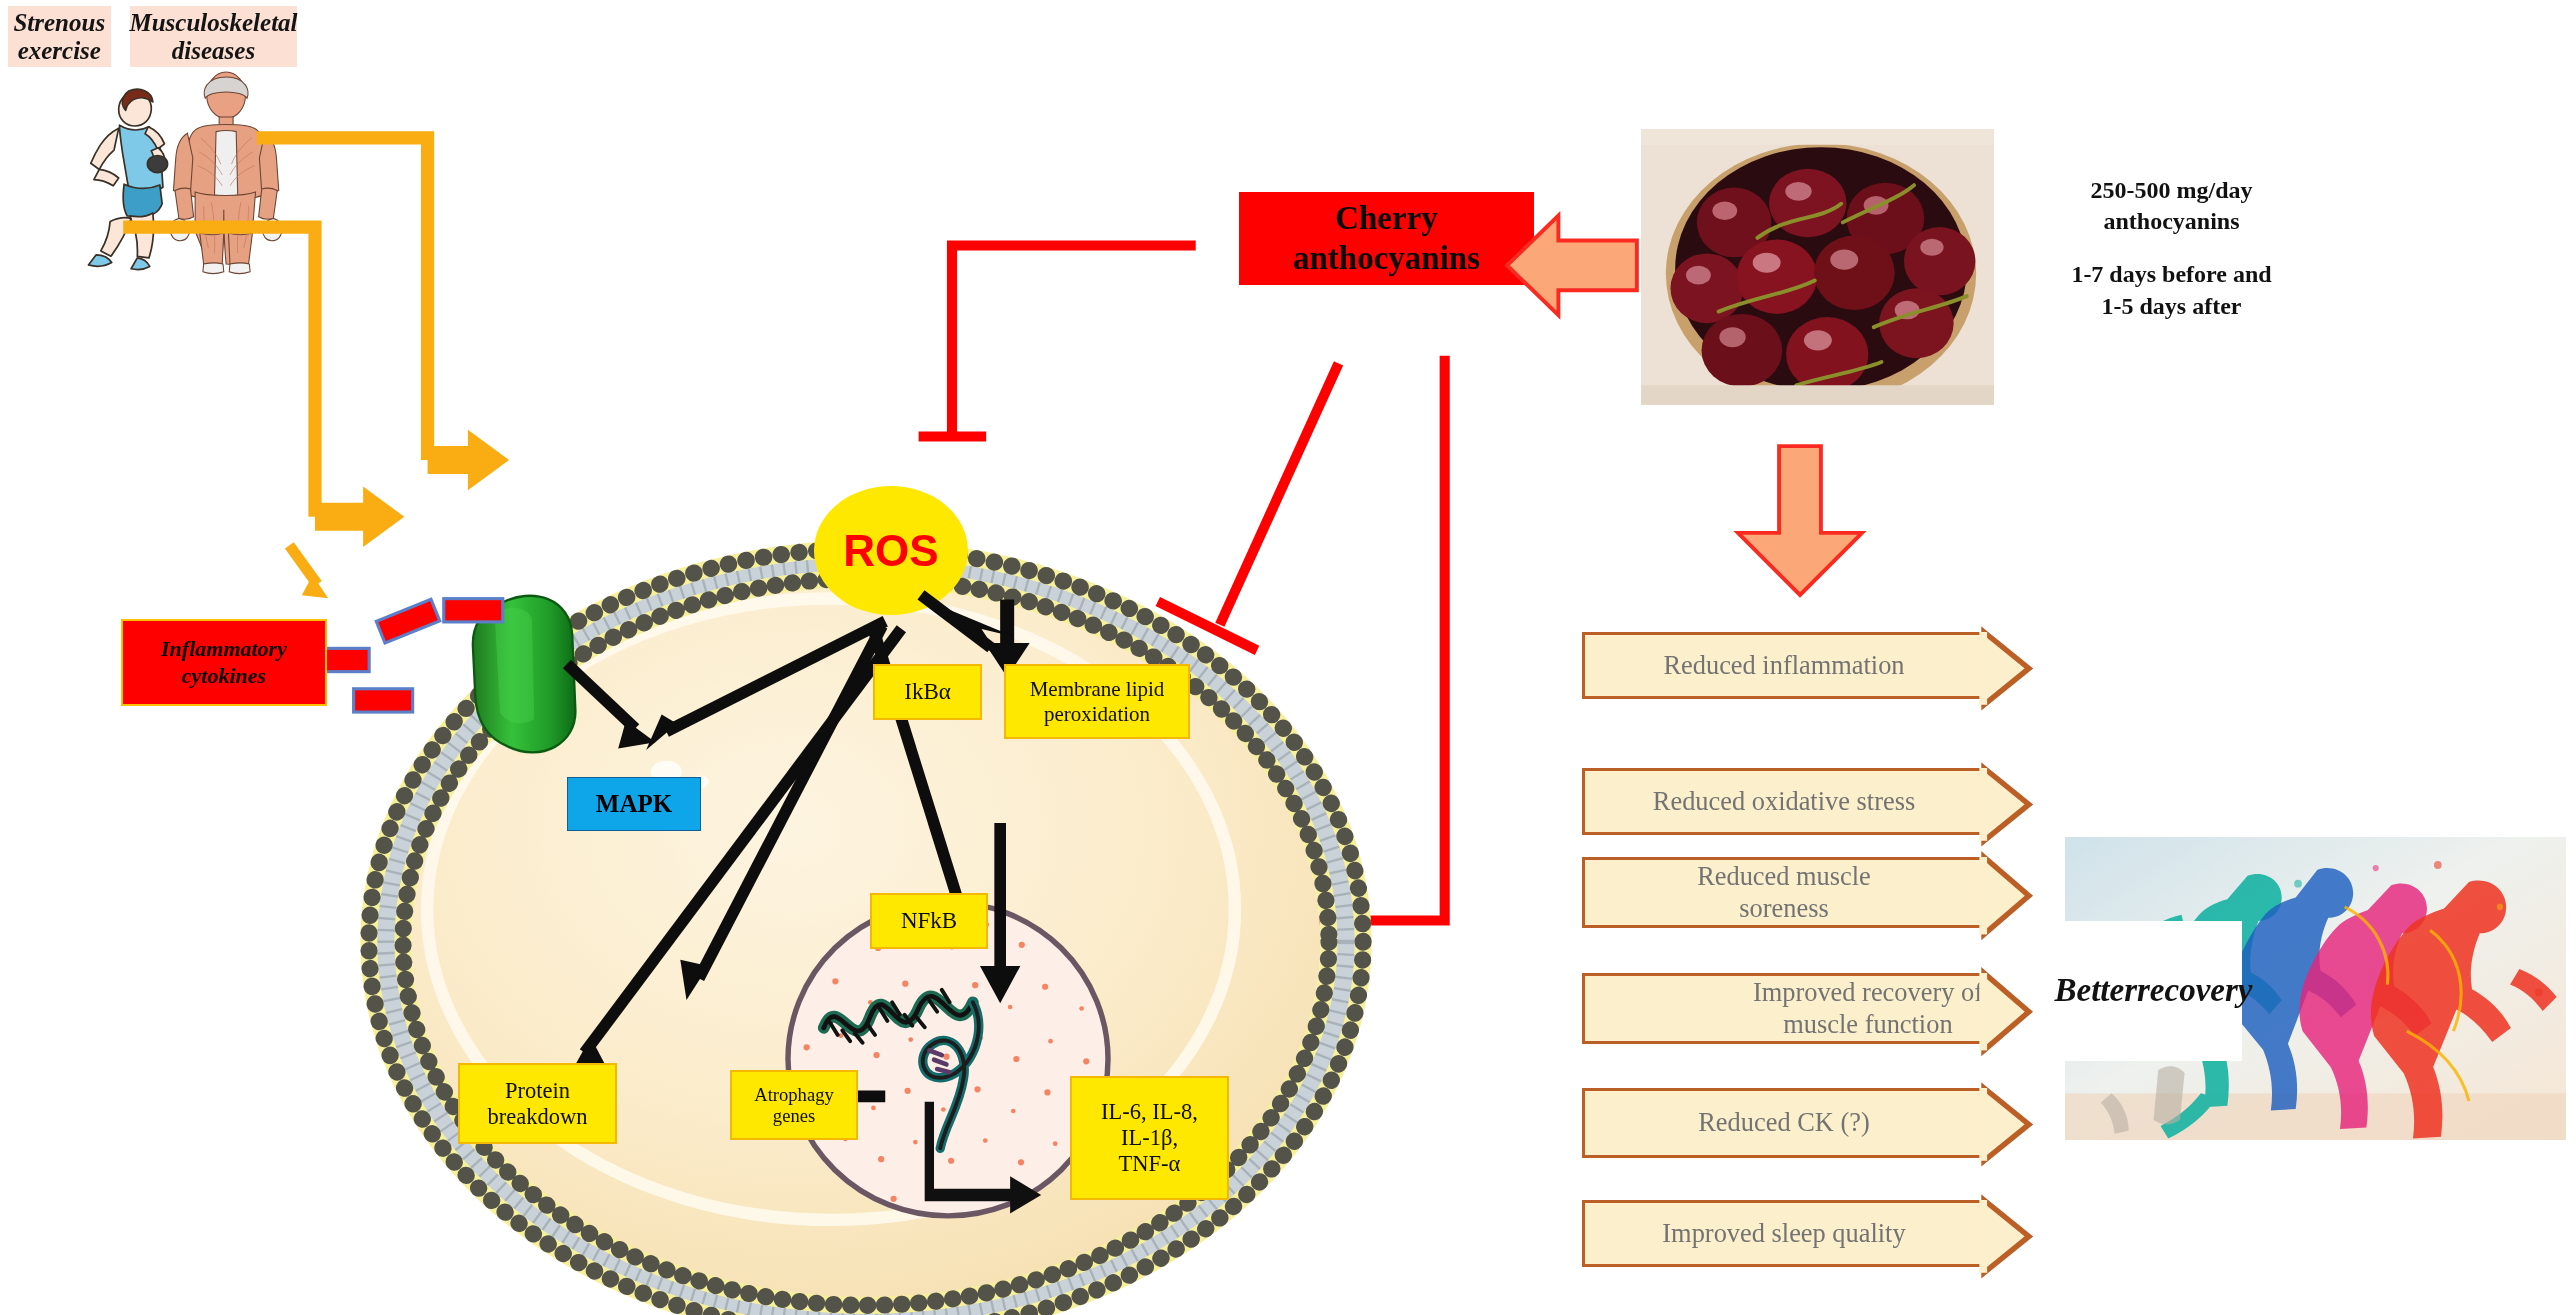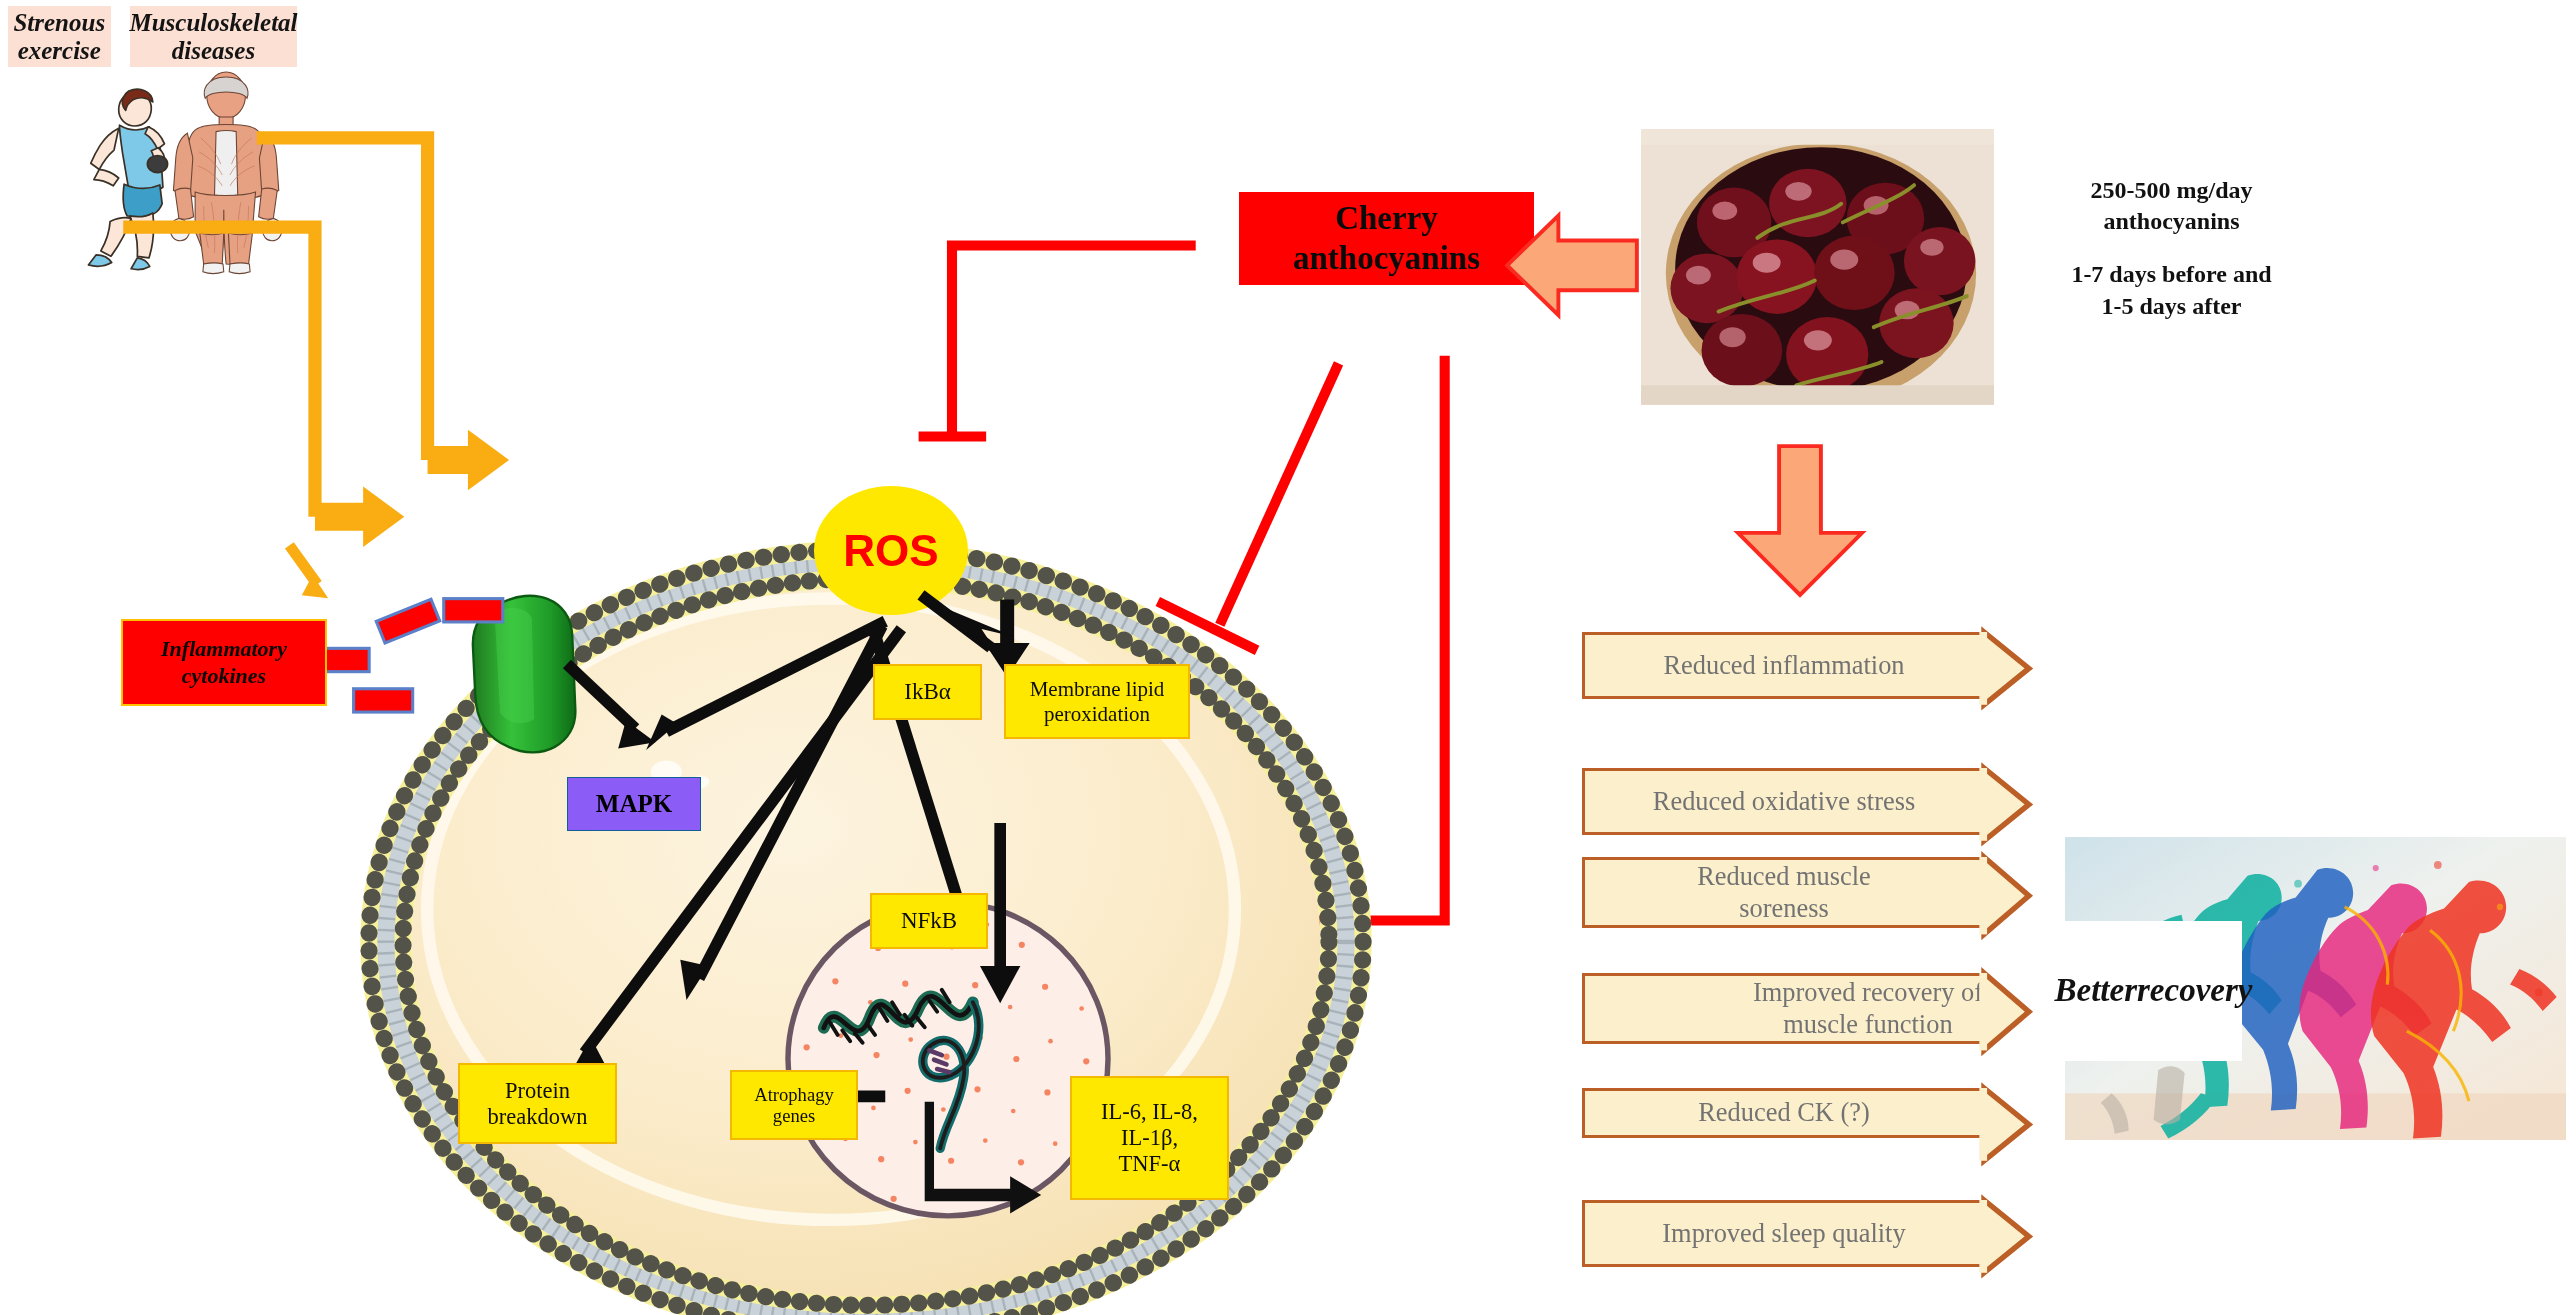--- a/index.html
+++ b/index.html
@@ -19,21 +19,21 @@
 
   
   .ybox{
     background:#ffe800;border:2.3px solid #f5b800;
     display:flex;align-items:center;justify-content:center;text-align:center;
     color:#0d0d0d;line-height:1.15;
     box-sizing:border-box;
   }
   
   .bbox{
-    background:#8b5cf6;border:1.6px solid #0f5e96;
+    background:#0ea5e9;border:1.6px solid #0f5e96;
     display:flex;align-items:center;justify-content:center;text-align:center;
     color:#000;font-weight:700;box-sizing:border-box;
   }
   
   .rbox{
     background:#fe0000;
     display:flex;align-items:center;justify-content:center;text-align:center;
     color:#0a0a0a;line-height:1.2;box-sizing:border-box;
   }
   .rbox.cyto{border:2.3px solid #ffc000;font-style:italic;font-weight:700;}
@@ -477,21 +477,21 @@
 
   <div class="chev" style="left:1582px;top:973px;width:401px;height:71px;font-size:26.4px;justify-content:flex-end;">
     <span style="white-space:pre-line">Improved recovery of
 muscle function</span>
     <svg class="tip" viewBox="0 0 62 100" preserveAspectRatio="none">
       <path d="M0 0 L58 50 L0 100 Z" fill="#fcefcb" stroke="#bb5f26" stroke-width="7"></path>
       <rect x="-6" y="0" width="10" height="100" fill="#fcefcb"></rect>
     </svg>
   </div>
 
-  <div class="chev" style="left:1582px;top:1088px;width:401px;height:50px;font-size:26.4px;">
+  <div class="chev" style="left:1582px;top:1088px;width:401px;height:70px;font-size:26.4px;">
     <span style="white-space:pre-line">Reduced CK (?)</span>
     <svg class="tip" viewBox="0 0 62 94" preserveAspectRatio="none">
       <path d="M0 0 L58 47 L0 94 Z" fill="#fcefcb" stroke="#bb5f26" stroke-width="7"></path>
       <rect x="-6" y="0" width="10" height="94" fill="#fcefcb"></rect>
     </svg>
   </div>
 
   <div class="chev" style="left:1582px;top:1200px;width:401px;height:67px;font-size:26.4px;">
     <span style="white-space:pre-line">Improved sleep quality</span>
     <svg class="tip" viewBox="0 0 62 94" preserveAspectRatio="none">

